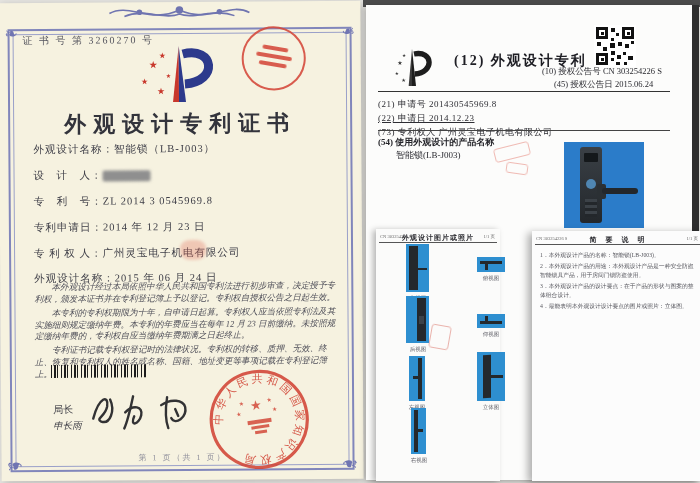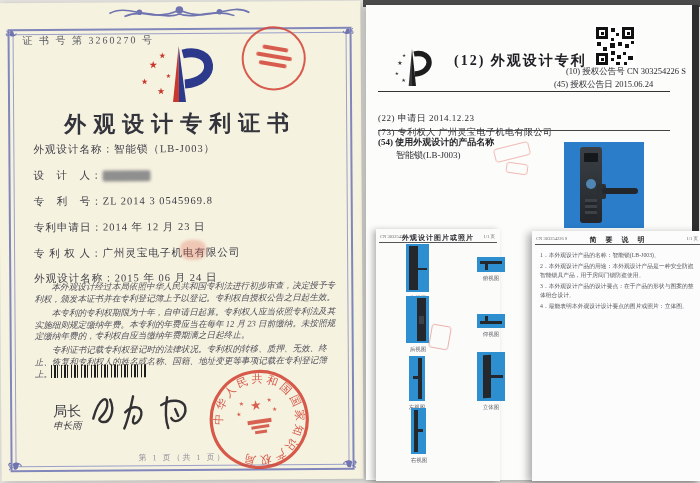--- a/index.html
+++ b/index.html
@@ -24,39 +24,39 @@
               letter-spacing:7px;color:#33343c;font-weight:bold;}
   .frow{position:absolute;left:34px;font-size:10.5px;color:#3e3e47;letter-spacing:1px;white-space:nowrap;}
   .frow .lab{color:#3e3e47;}
   .redacted{display:inline-block;width:48px;height:11px;background:#8f8f8f;filter:blur(1.5px);
             vertical-align:middle;border-radius:2px;}
   .cert-body{position:absolute;left:34px;right:26px;top:279px;color:#50505a;}
   .cert-body p{margin:0 0 2px 0;font-size:8.6px;line-height:1.38;text-indent:2em;font-style:italic;}
   .barcode{position:absolute;left:50px;top:362px;width:96px;height:13px;
            background:repeating-linear-gradient(90deg,#1c1c1c 0 1px,transparent 1px 3px,
                       #1c1c1c 3px 5px,transparent 5px 6px,#1c1c1c 6px 7px,transparent 7px 10px);}
-  .signer-title{position:absolute;left:52px;top:400px;font-size:14px;color:#3c3c44;}
+  .signer-title{position:absolute;left:52px;top:400px;font-size:10px;color:#3c3c44;}
   .signer-name{position:absolute;left:52px;top:417px;font-size:9.5px;color:#3c3c44;font-style:italic;}
   .signature{position:absolute;left:82px;top:382px;}
   .emblem-seal{position:absolute;left:206px;top:366px;width:104px;height:104px;transform:rotate(-8deg);opacity:.92;}
   .cert-footer{position:absolute;left:0;right:0;top:450px;text-align:center;font-size:8px;
                color:#8e8e9a;letter-spacing:2px;}
   .red-smudge{position:absolute;background:#e06552;opacity:.3;filter:blur(1.5px);border-radius:40%;}
 
   
   .topstrip{position:absolute;left:363px;top:0;width:337px;height:7px;background:#4b4b4b;}
   .rpage{position:absolute;left:366px;top:5px;width:330px;height:475px;background:#fcfcfb;
          box-shadow:0 2px 6px rgba(0,0,0,.3);}
   .redge{position:absolute;left:692px;top:5px;width:7px;height:230px;background:#2e2e2e;}
   .rp-office{position:absolute;left:24px;top:22px;font-size:10px;color:#26262b;letter-spacing:1px;}
   .rp-logo{position:absolute;left:26px;top:40px;}
   .rp-doctype{position:absolute;left:88px;top:47px;font-size:14px;font-weight:bold;
               letter-spacing:2px;color:#1e1e24;}
   .qr{position:absolute;left:228px;top:20px;}
-  .rp-pubno{position:absolute;left:200px;top:61px;font-size:8.5px;color:#2a2a30;white-space:nowrap;}
+  .rp-pubno{position:absolute;left:176px;top:61px;font-size:8.5px;color:#2a2a30;white-space:nowrap;}
   .rp-pubdate{position:absolute;left:188px;top:74px;font-size:8.5px;color:#2a2a30;white-space:nowrap;}
   .hr1{position:absolute;left:12px;right:26px;top:86px;border-top:1.5px solid #333;}
   .rp-row{position:absolute;left:12px;font-size:9px;color:#2d2d33;letter-spacing:.5px;}
   .rp-note{position:absolute;left:160px;top:114px;width:148px;font-size:7.5px;color:#3a3a40;text-align:right;}
   .hr2{position:absolute;left:12px;right:26px;top:125px;border-top:1px solid #444;}
   .rp-prodlabel{position:absolute;left:12px;top:131px;font-size:9px;font-weight:bold;color:#26262b;}
   .rp-prodname{position:absolute;left:30px;top:144px;font-size:9px;color:#2d2d33;}
   .red-mark{position:absolute;background:transparent;border:1px solid #e0685a;opacity:.45;
             border-radius:3px;transform:rotate(-14deg);filter:blur(.4px);}
 
@@ -241,21 +241,22 @@
       <rect x="31" y="5" width="6" height="6" fill="#fff"></rect>
         <rect x="33" y="7" width="3" height="3" fill="#111"></rect>
       <rect x="5" y="31" width="6" height="6" fill="#fff"></rect>
         <rect x="7" y="33" width="3" height="3" fill="#111"></rect>
     </svg>
 
     <div class="rp-pubno">(10) 授权公告号  CN 303254226 S</div>
     <div class="rp-pubdate">(45) 授权公告日  2015.06.24</div>
     <div class="hr1"></div>
 
-    <div class="rp-row" style="top:107px;">(22) 申请日  2014.12.23</div>
+    <div class="rp-row" style="top:93px;">(21) 申请号  201430545969.8</div>
+    <div class="rp-row" style="top:107px;text-decoration:underline;">(22) 申请日  2014.12.23</div>
     <div class="rp-row" style="top:121px;">(73) 专利权人  广州灵宝电子机电有限公司</div>
     <div class="hr2"></div>
 
     <div class="rp-prodlabel">(54) 使用外观设计的产品名称</div>
     <div class="rp-prodname">智能锁(LB-J003)</div>
 
     <div class="red-mark" style="left:128px;top:140px;width:34px;height:12px;"></div>
     <div class="red-mark" style="left:140px;top:158px;width:20px;height:9px;transform:rotate(8deg);"></div>
 
     <div class="photo">

